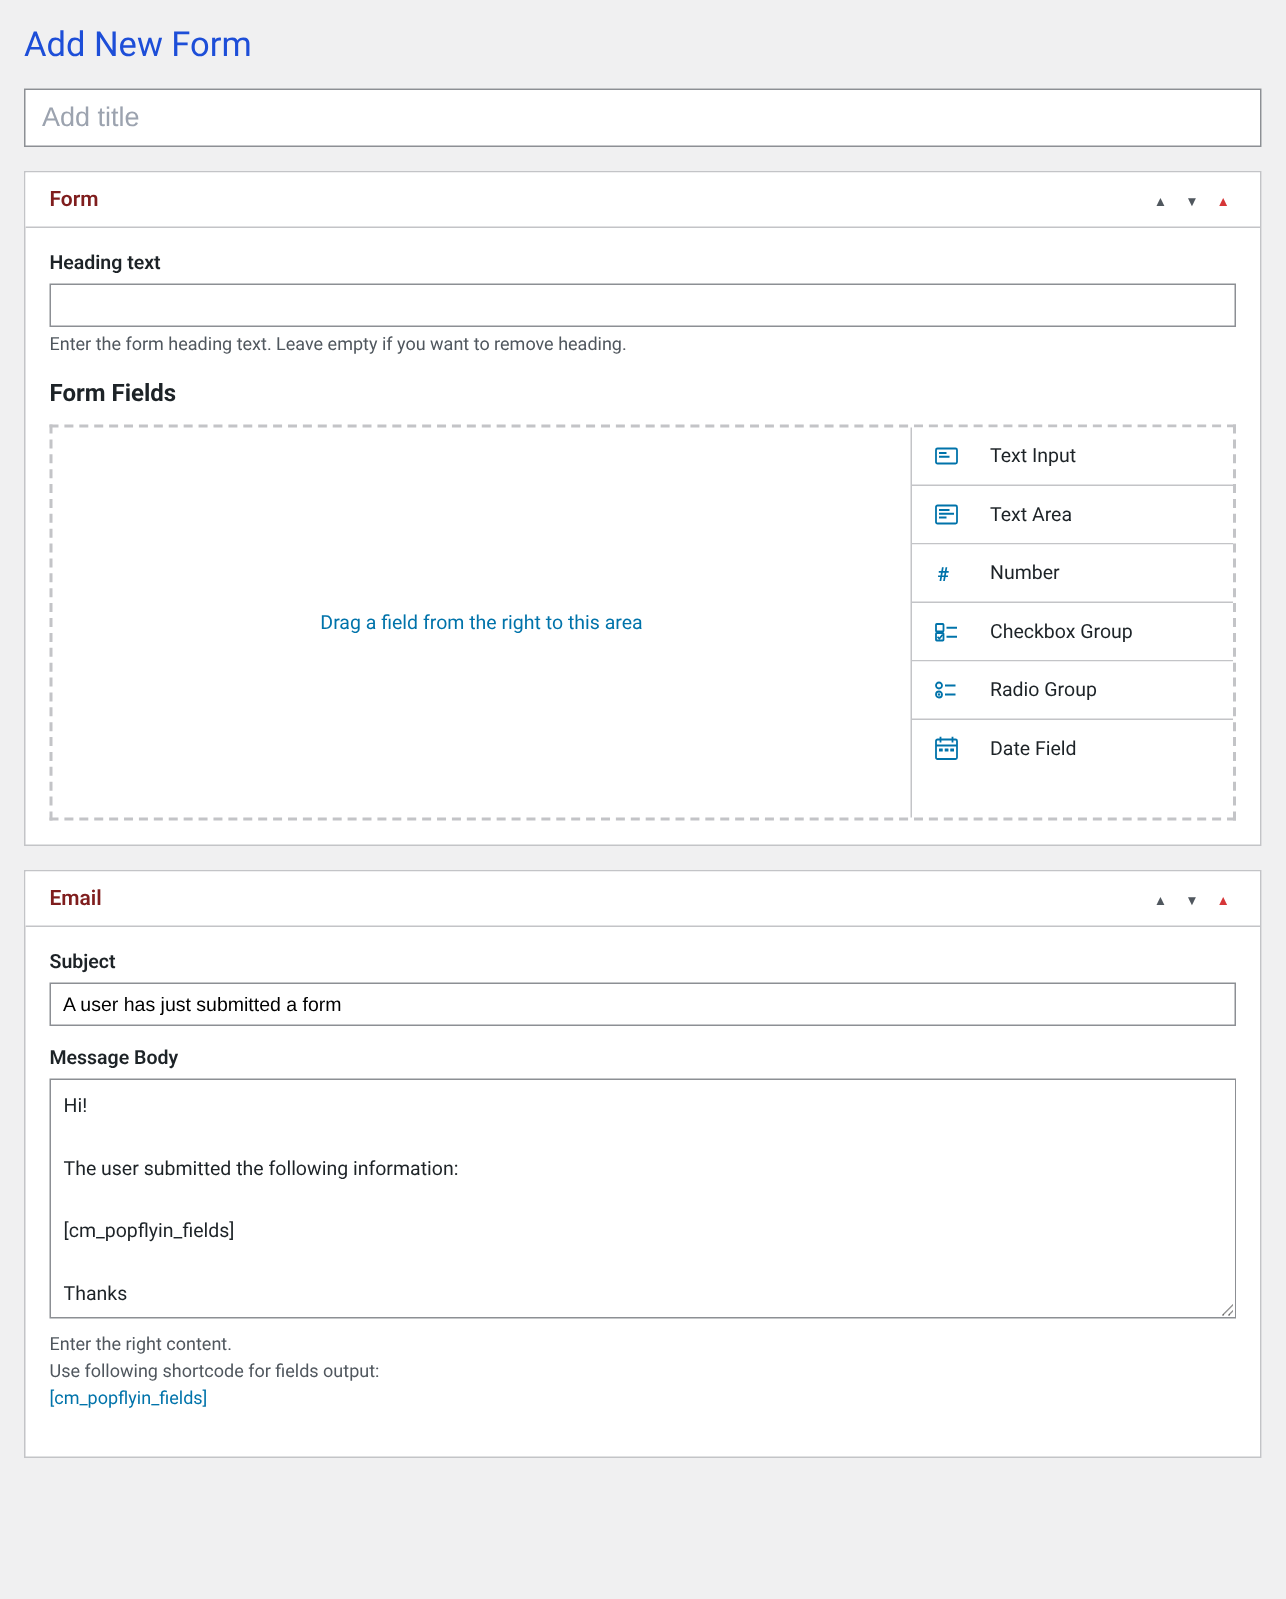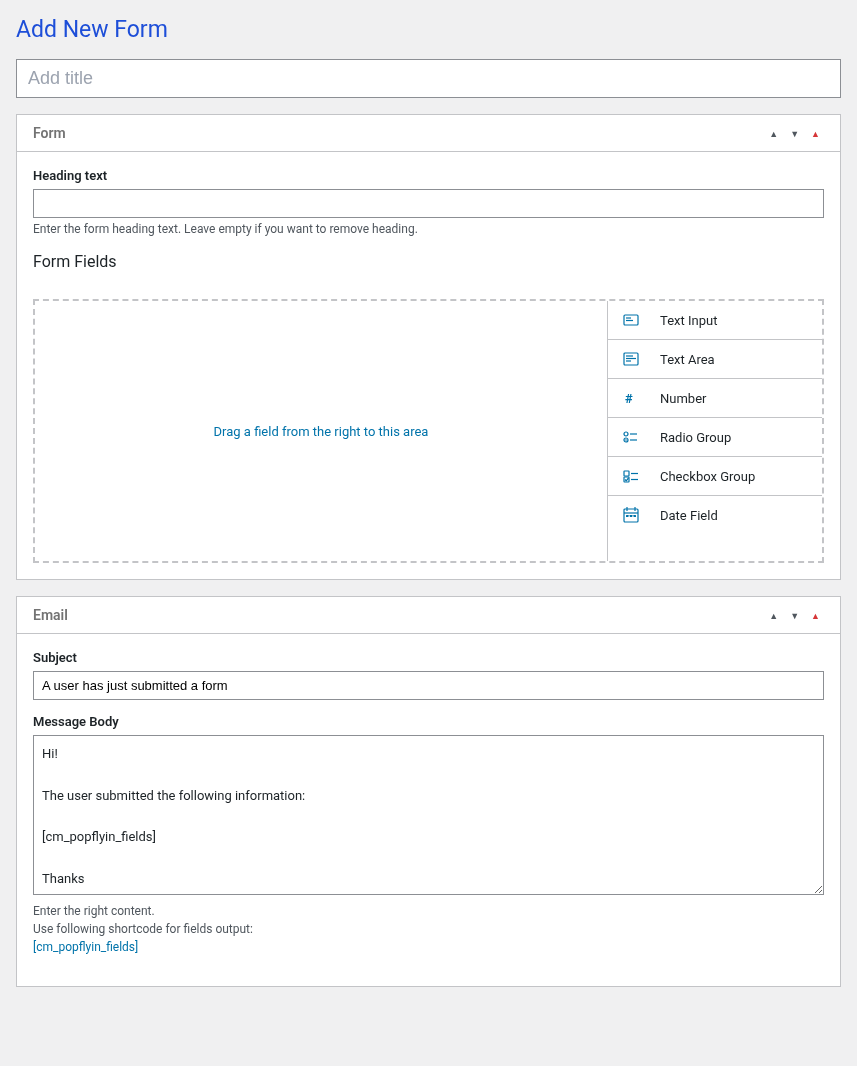--- a/index.html
+++ b/index.html
@@ -40,21 +40,21 @@
       display: flex;
       align-items: center;
       justify-content: space-between;
       padding: 10px 16px;
       border-bottom: 1px solid #c3c4c7;
       background: #fff;
     }
     .panel-header-title {
       font-size: 14px;
       font-weight: 600;
-      color: #737373;
+      color: #7f1d1d;
     }
     .panel-controls {
       display: flex;
       gap: 4px;
       align-items: center;
     }
     .panel-control-btn {
       background: none;
       border: none;
       cursor: pointer;
@@ -80,22 +80,22 @@
       font-size: 13px;
       outline: none;
     }
     .field-hint {
       font-size: 12px;
       color: #50575e;
       margin-top: 4px;
     }
     .form-fields-title {
       font-size: 16px;
-      font-weight: 400;
-      margin: 16px 0 28px 0;
+      font-weight: 700;
+      margin: 16px 0 12px 0;
     }
     .form-fields-area {
       display: flex;
       gap: 0;
       border: 2px dashed #c3c4c7;
     }
     .drop-zone {
       flex: 1;
       min-height: 260px;
       display: flex;
@@ -229,41 +229,41 @@
                 <text x="2" y="13" font-size="13" fill="#0073aa" font-weight="bold">#</text>
               </svg>
             </span>
             <span>Number</span>
           </div>
 
 
           <div class="palette-item">
             <span class="palette-icon">
               <svg width="16" height="16" viewBox="0 0 16 16" fill="none">
+                <rect x="1" y="3" width="5" height="5" rx="0.5" stroke="#0073aa" stroke-width="1.2" fill="none"></rect>
+                <line x1="8" y1="5.5" x2="15" y2="5.5" stroke="#0073aa" stroke-width="1.2"></line>
+                <rect x="1" y="9" width="5" height="5" rx="0.5" stroke="#0073aa" stroke-width="1.2" fill="none"></rect>
+                <polyline points="2,11.5 3.2,12.8 5.5,10" stroke="#0073aa" stroke-width="1.2" fill="none"></polyline>
+                <line x1="8" y1="11.5" x2="15" y2="11.5" stroke="#0073aa" stroke-width="1.2"></line>
+              </svg>
+            </span>
+            <span>Checkbox Group</span>
+          </div>
+
+          <div class="palette-item">
+            <span class="palette-icon">
+              <svg width="16" height="16" viewBox="0 0 16 16" fill="none">
                 <circle cx="3" cy="5" r="2" stroke="#0073aa" stroke-width="1.2" fill="none"></circle>
                 <line x1="7" y1="5" x2="14" y2="5" stroke="#0073aa" stroke-width="1.2"></line>
                 <circle cx="3" cy="11" r="2" stroke="#0073aa" stroke-width="1.2" fill="none"></circle>
                 <circle cx="3" cy="11" r="0.8" fill="#0073aa"></circle>
                 <line x1="7" y1="11" x2="14" y2="11" stroke="#0073aa" stroke-width="1.2"></line>
               </svg>
             </span>
             <span>Radio Group</span>
-          </div>
-
-          <div class="palette-item">
-            <span class="palette-icon">
-              <svg width="16" height="16" viewBox="0 0 16 16" fill="none">
-                <rect x="1" y="3" width="5" height="5" rx="0.5" stroke="#0073aa" stroke-width="1.2" fill="none"></rect>
-                <line x1="8" y1="5.5" x2="15" y2="5.5" stroke="#0073aa" stroke-width="1.2"></line>
-                <rect x="1" y="9" width="5" height="5" rx="0.5" stroke="#0073aa" stroke-width="1.2" fill="none"></rect>
-                <polyline points="2,11.5 3.2,12.8 5.5,10" stroke="#0073aa" stroke-width="1.2" fill="none"></polyline>
-                <line x1="8" y1="11.5" x2="15" y2="11.5" stroke="#0073aa" stroke-width="1.2"></line>
-              </svg>
-            </span>
-            <span>Checkbox Group</span>
           </div>
 
           <div class="palette-item">
             <span class="palette-icon">
               <svg width="16" height="16" viewBox="0 0 16 16" fill="none">
                 <rect x="1" y="2" width="14" height="13" rx="1" stroke="#0073aa" stroke-width="1.2" fill="none"></rect>
                 <line x1="1" y1="6" x2="15" y2="6" stroke="#0073aa" stroke-width="1.2"></line>
                 <line x1="4" y1="0" x2="4" y2="4" stroke="#0073aa" stroke-width="1.2"></line>
                 <line x1="12" y1="0" x2="12" y2="4" stroke="#0073aa" stroke-width="1.2"></line>
                 <rect x="3" y="8" width="2.5" height="2" fill="#0073aa" rx="0.2"></rect>

